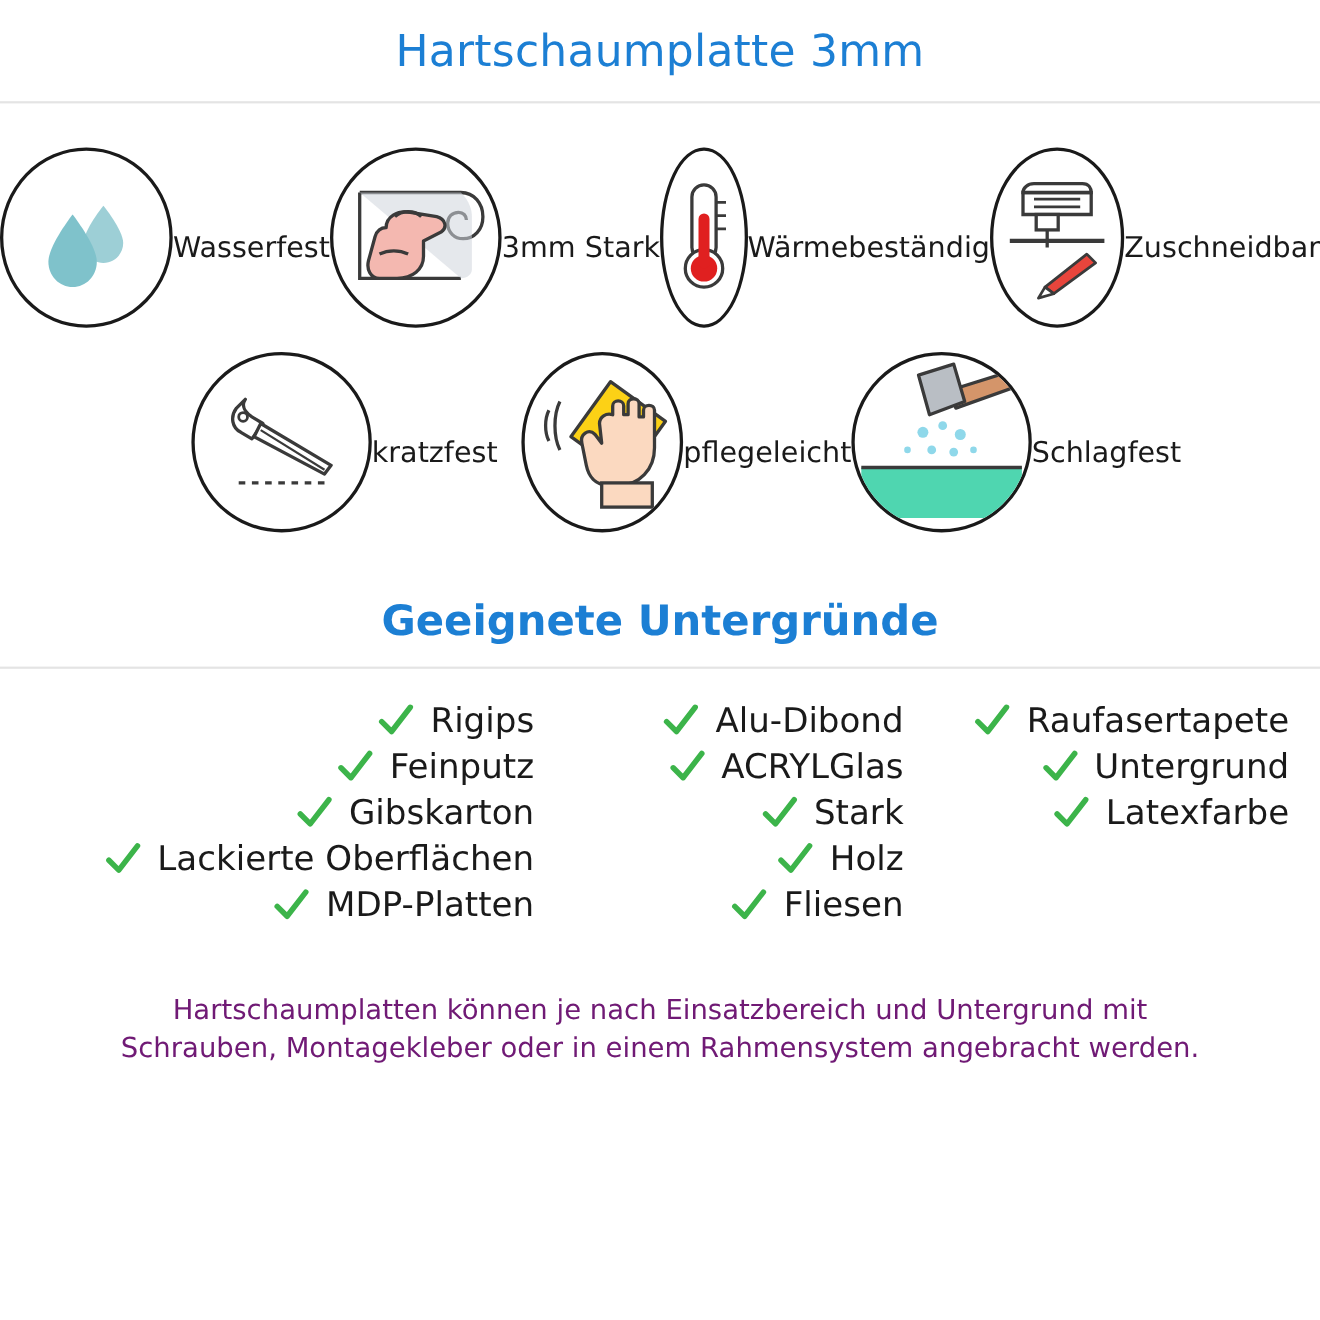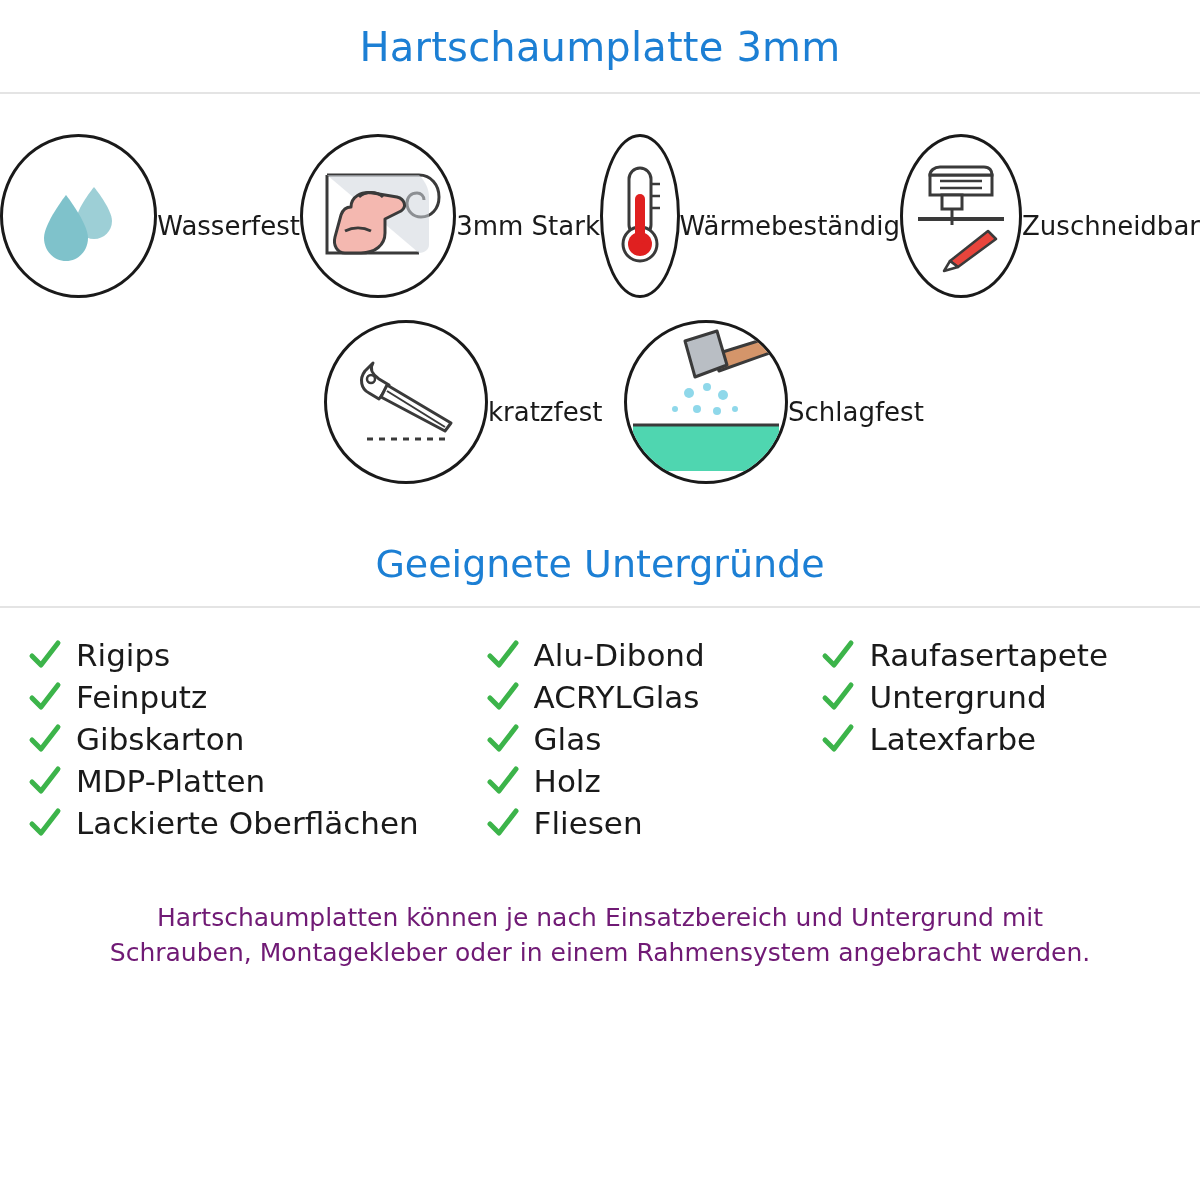--- a/index.html
+++ b/index.html
@@ -76,21 +76,21 @@
   }
 
   
   .sub-title-block {
     margin-top: 58px;
     text-align: center;
   }
   .sub-title {
     font-size: 38px;
     color: #1c7fd4;
-    font-weight: 400;
+    font-weight: 700;
   }
   .rule2 {
     margin-top: 20px;
     border-top: 2px solid #e4e4e4;
     width: 100%;
   }
 
   
   .checklists {
     display: flex;
@@ -102,20 +102,21 @@
     display: flex;
     flex-direction: column;
   }
   .check-col.c1 { width: 470px; }
   .check-col.c2 { width: 345px; }
   .check-col.c3 { width: 360px; }
   .check-item {
     display: flex;
     align-items: center;
     height: 42px;
+    justify-content: flex-end;
   }
   .check-mark {
     width: 34px;
     height: 34px;
     flex: 0 0 34px;
     margin-right: 14px;
     position: relative;
   }
   .check-mark svg { display: block; }
   .check-text {
@@ -237,20 +238,37 @@
               <path d="M40 62 L104 96 L110 88 L46 50 Z" fill="#ffffff" stroke="#3a3a3a" stroke-width="3" stroke-linejoin="round"></path>
               <line x1="46" y1="56" x2="104" y2="92" stroke="#3a3a3a" stroke-width="2"></line>
 
               <line x1="26" y1="104" x2="108" y2="104" stroke="#3a3a3a" stroke-width="3" stroke-dasharray="6 6"></line>
             </svg>
           </span>
         </div>
         <div class="feature-label">kratzfest</div>
       </div>
 
+      <div class="feature">
+        <div class="circle">
+          <span>
+            <svg width="158" height="158" viewBox="0 0 158 158">
+
+              <path d="M30 52 C26 60 26 72 30 80" fill="none" stroke="#3a3a3a" stroke-width="3"></path>
+              <path d="M40 44 C34 56 34 76 40 88" fill="none" stroke="#3a3a3a" stroke-width="3"></path>
+
+              <path d="M86 26 L136 62 L100 112 L50 76 Z" fill="#fcd116" stroke="#3a3a3a" stroke-width="3" stroke-linejoin="round"></path>
+
+              <path d="M76 64 C76 58 82 54 88 56 L88 48 C88 42 98 42 98 48 L98 56 L102 56 L102 46 C102 40 112 40 112 46 L112 58 L116 58 L116 52 C116 46 126 46 126 52 L126 86 C126 106 112 120 94 120 L84 120 C72 120 66 112 64 102 L60 82 C58 74 66 68 72 74 L78 82 Z" fill="#fbd9c0" stroke="#3a3a3a" stroke-width="3" stroke-linejoin="round"></path>
+              <rect x="78" y="118" width="46" height="22" fill="#fbd9c0" stroke="#3a3a3a" stroke-width="3"></rect>
+            </svg>
+          </span>
+        </div>
+        <div class="feature-label">pflegeleicht</div>
+      </div>
 
       <div class="feature">
         <div class="circle">
           <span>
             <svg width="158" height="158" viewBox="0 0 158 158">
 
               <path d="M6 104 L152 104 L152 150 L6 150 Z" fill="#4fd6b0"></path>
               <line x1="6" y1="104" x2="152" y2="104" stroke="#3a3a3a" stroke-width="3"></line>
 
               <path d="M86 34 L150 14 L154 28 L92 50 Z" fill="#d4956a" stroke="#3a3a3a" stroke-width="3" stroke-linejoin="round"></path>
@@ -304,30 +322,30 @@
             </svg>
           </span>
         <span class="check-text">Gibskarton</span>
       </div>
       <div class="check-item">
         <span class="check-mark">
             <svg width="34" height="34" viewBox="0 0 34 34">
               <path d="M4 18 L13 27 L30 5" fill="none" stroke="#3cb44a" stroke-width="5" stroke-linecap="round" stroke-linejoin="round"></path>
             </svg>
           </span>
+        <span class="check-text">Lackierte Oberflächen</span>
+      </div>
+      <div class="check-item">
+        <span class="check-mark">
+            <svg width="34" height="34" viewBox="0 0 34 34">
+              <path d="M4 18 L13 27 L30 5" fill="none" stroke="#3cb44a" stroke-width="5" stroke-linecap="round" stroke-linejoin="round"></path>
+            </svg>
+          </span>
         <span class="check-text">MDP-Platten</span>
       </div>
-      <div class="check-item">
-        <span class="check-mark">
-            <svg width="34" height="34" viewBox="0 0 34 34">
-              <path d="M4 18 L13 27 L30 5" fill="none" stroke="#3cb44a" stroke-width="5" stroke-linecap="round" stroke-linejoin="round"></path>
-            </svg>
-          </span>
-        <span class="check-text">Lackierte Oberflächen</span>
-      </div>
     </div>
 
     <div class="check-col c2">
       <div class="check-item">
         <span class="check-mark">
             <svg width="34" height="34" viewBox="0 0 34 34">
               <path d="M4 18 L13 27 L30 5" fill="none" stroke="#3cb44a" stroke-width="5" stroke-linecap="round" stroke-linejoin="round"></path>
             </svg>
           </span>
         <span class="check-text">Alu-Dibond</span>
@@ -339,21 +357,21 @@
             </svg>
           </span>
         <span class="check-text">ACRYLGlas</span>
       </div>
       <div class="check-item">
         <span class="check-mark">
             <svg width="34" height="34" viewBox="0 0 34 34">
               <path d="M4 18 L13 27 L30 5" fill="none" stroke="#3cb44a" stroke-width="5" stroke-linecap="round" stroke-linejoin="round"></path>
             </svg>
           </span>
-        <span class="check-text">Glas</span>
+        <span class="check-text">Stark</span>
       </div>
       <div class="check-item">
         <span class="check-mark">
             <svg width="34" height="34" viewBox="0 0 34 34">
               <path d="M4 18 L13 27 L30 5" fill="none" stroke="#3cb44a" stroke-width="5" stroke-linecap="round" stroke-linejoin="round"></path>
             </svg>
           </span>
         <span class="check-text">Holz</span>
       </div>
       <div class="check-item">

